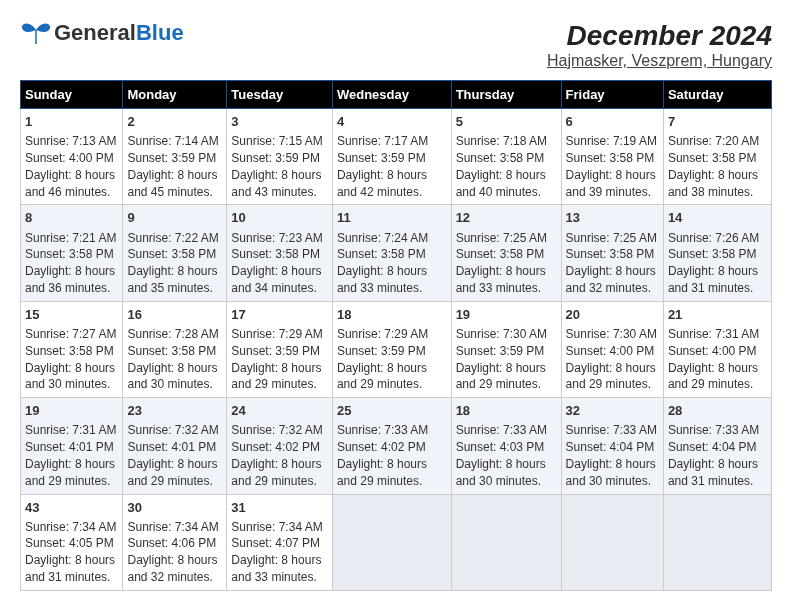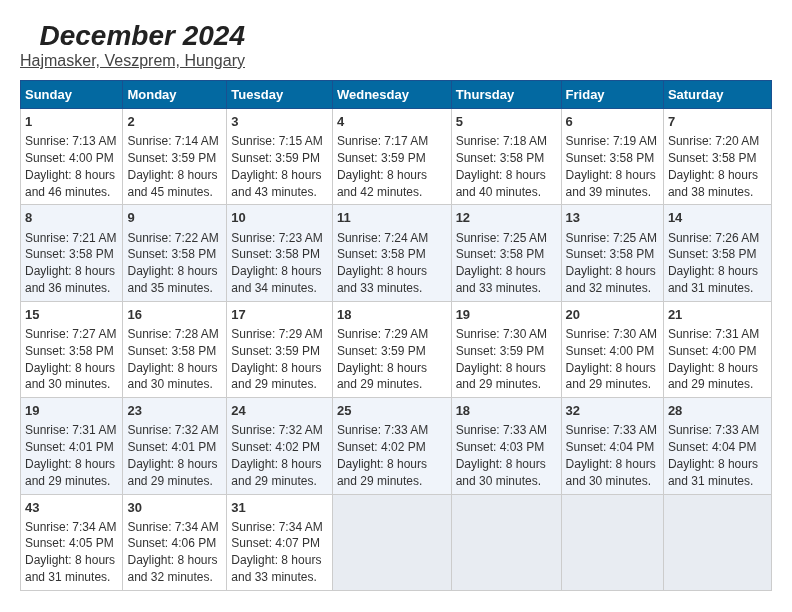--- a/index.html
+++ b/index.html
@@ -40,21 +40,21 @@
       font-weight: normal;
       color: #444;
       text-decoration: underline;
     }
     table {
       width: 100%;
       border-collapse: collapse;
       font-size: 11px;
     }
     thead tr {
-      background: #0369a1;
+      background: #000000;
       color: #fff;
       border-radius: 9px;
     }
     thead th {
       padding: 6px 4px;
       text-align: left;
       font-size: 13px;
       font-weight: bold;
       border: 1px solid #1a5090;
     }
@@ -87,20 +87,29 @@
       color: #333;
     }
     .empty-cell {
       background: #e8ecf2;
     }
   </style>
 </head>
 <body>
 
 <div class="header">
+  <div class="logo">
+    <div class="logo-line">
+      <svg width="32" height="22" viewBox="0 0 32 22">
+        <path d="M28 2 C24 0, 18 4, 16 8 C14 4, 8 0, 4 2 C0 4, 2 10, 8 10 C12 10, 15 8, 16 8 C17 8, 20 10, 24 10 C30 10, 32 4, 28 2Z" fill="#1a6bba"></path>
+        <path d="M16 8 L16 22" stroke="#1a6bba" stroke-width="1.5" fill="none"></path>
+      </svg>
+      <span style="font-size:22px; font-weight:bold; color:#333;">General<span style="color:#1a6bba;">Blue</span></span>
+    </div>
+  </div>
   <div class="title-section">
     <h1>December 2024</h1>
     <h2>Hajmasker, Veszprem, Hungary</h2>
   </div>
 </div>
 
 <table>
   <thead>
     <tr>
       <th>Sunday</th>

